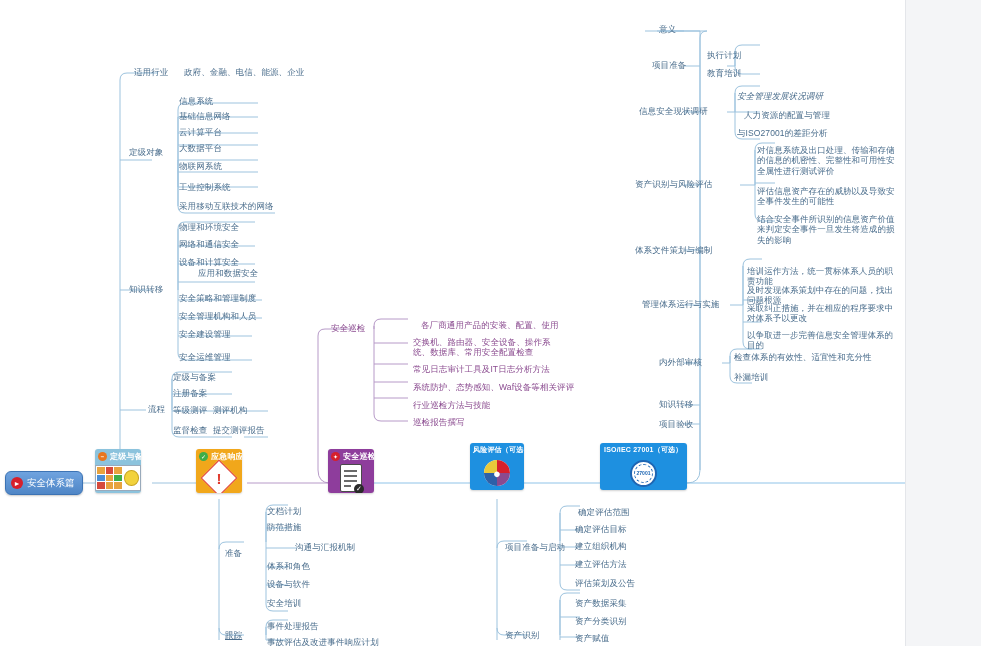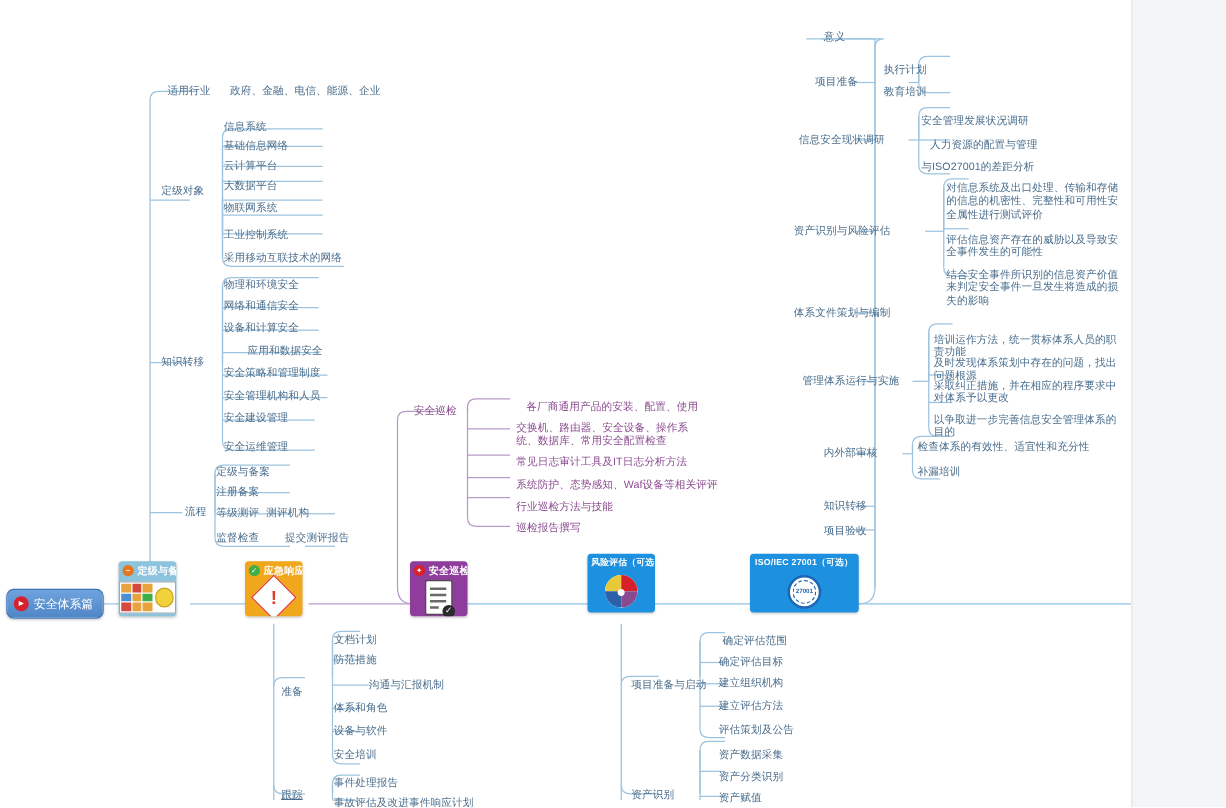--- a/index.html
+++ b/index.html
@@ -359,33 +359,33 @@
   <div class="tnode" style="left:178px; top:127px;">云计算平台</div>
   <div class="tnode" style="left:178px; top:143px;">大数据平台</div>
   <div class="tnode" style="left:178px; top:161px;">物联网系统</div>
   <div class="tnode" style="left:178px; top:182px;">工业控制系统</div>
   <div class="tnode" style="left:178px; top:201px;">采用移动互联技术的网络</div>
 
   <div class="tnode" style="left:128px; top:284px;">知识转移</div>
   <div class="tnode" style="left:178px; top:222px;">物理和环境安全</div>
   <div class="tnode" style="left:178px; top:239px;">网络和通信安全</div>
   <div class="tnode" style="left:178px; top:257px;">设备和计算安全</div>
-  <div class="tnode" style="left:178px; top:275px;padding-left:20px;">应用和数据安全</div>
+  <div class="tnode" style="left:178px; top:268px;padding-left:20px;">应用和数据安全</div>
   <div class="tnode" style="left:178px; top:293px;">安全策略和管理制度</div>
   <div class="tnode" style="left:178px; top:311px;">安全管理机构和人员</div>
   <div class="tnode" style="left:178px; top:329px;">安全建设管理</div>
   <div class="tnode" style="left:178px; top:352px;">安全运维管理</div>
 
   <div class="tnode" style="left:147px; top:404px;">流程</div>
   <div class="tnode" style="left:172px; top:372px;">定级与备案</div>
   <div class="tnode" style="left:172px; top:388px;">注册备案</div>
   <div class="tnode" style="left:172px; top:405px;">等级测评</div>
   <div class="tnode" style="left:212px; top:405px;">测评机构</div>
   <div class="tnode" style="left:172px; top:425px;">监督检查</div>
-  <div class="tnode" style="left:227px; top:425px;text-align:right;">提交测评报告</div>
+  <div class="tnode" style="left:212px; top:425px;text-align:right;">提交测评报告</div>
 
   <div class="tnode purple" style="left:330px; top:323px;">安全巡检</div>
   <div class="tnode purple" style="left:420px; top:320px;">各厂商通用产品的安装、配置、使用</div>
   <div class="tnode purple wrap" style="left:412px; top:337px; width:150px;">交换机、路由器、安全设备、操作系统、数据库、常用安全配置检查</div>
   <div class="tnode purple" style="left:412px; top:364px;">常见日志审计工具及IT日志分析方法</div>
   <div class="tnode purple" style="left:412px; top:382px;">系统防护、态势感知、Waf设备等相关评评</div>
   <div class="tnode purple" style="left:412px; top:400px;">行业巡检方法与技能</div>
   <div class="tnode purple" style="left:412px; top:417px;">巡检报告撰写</div>
 
   <div class="tnode" style="left:224px; top:548px;">准备</div>
@@ -412,21 +412,21 @@
   <div class="tnode" style="left:574px; top:616px;">资产分类识别</div>
   <div class="tnode" style="left:574px; top:633px;">资产赋值</div>
 
   <div class="tnode" style="left:658px; top:24px;">意义</div>
 
   <div class="tnode" style="left:651px; top:60px;">项目准备</div>
   <div class="tnode" style="left:706px; top:50px;">执行计划</div>
   <div class="tnode" style="left:706px; top:68px;">教育培训</div>
 
   <div class="tnode" style="left:638px; top:106px;">信息安全现状调研</div>
-  <div class="tnode" style="left:736px; top:91px;">安全管理发展状况调研</div>
+  <div class="tnode" style="left:736px; top:91px;font-style:italic;">安全管理发展状况调研</div>
   <div class="tnode" style="left:736px; top:110px;padding-left:8px;">人力资源的配置与管理</div>
   <div class="tnode" style="left:736px; top:128px;">与ISO27001的差距分析</div>
 
   <div class="tnode" style="left:634px; top:179px;">资产识别与风险评估</div>
   <div class="tnode wrap" style="left:756px; top:145px; width:140px;">对信息系统及出口处理、传输和存储的信息的机密性、完整性和可用性安全属性进行测试评价</div>
   <div class="tnode wrap" style="left:756px; top:186px; width:140px;">评估信息资产存在的威胁以及导致安全事件发生的可能性</div>
   <div class="tnode wrap" style="left:756px; top:214px; width:140px;">结合安全事件所识别的信息资产价值来判定安全事件一旦发生将造成的损失的影响</div>
 
   <div class="tnode" style="left:634px; top:245px;">体系文件策划与编制</div>
 

